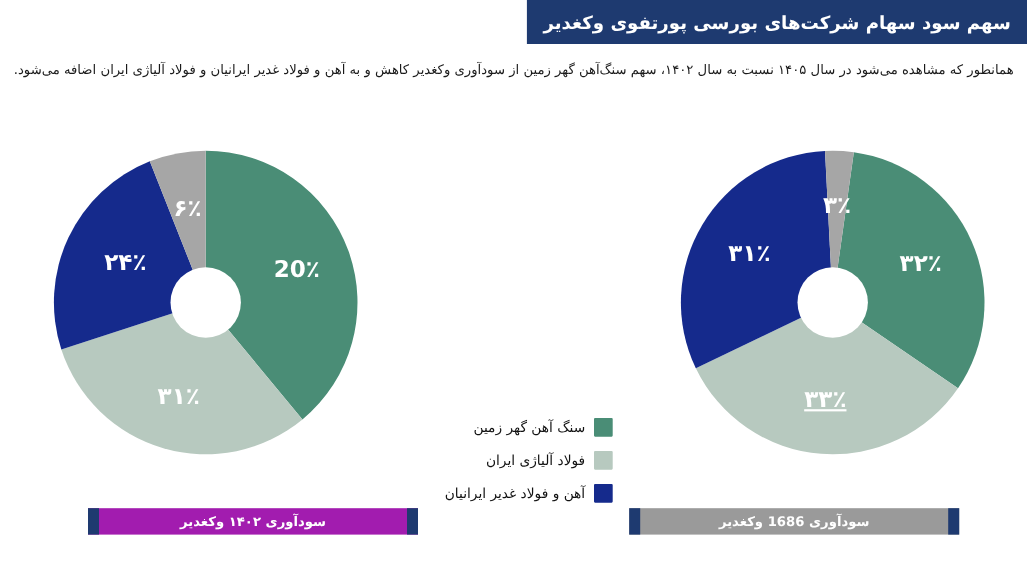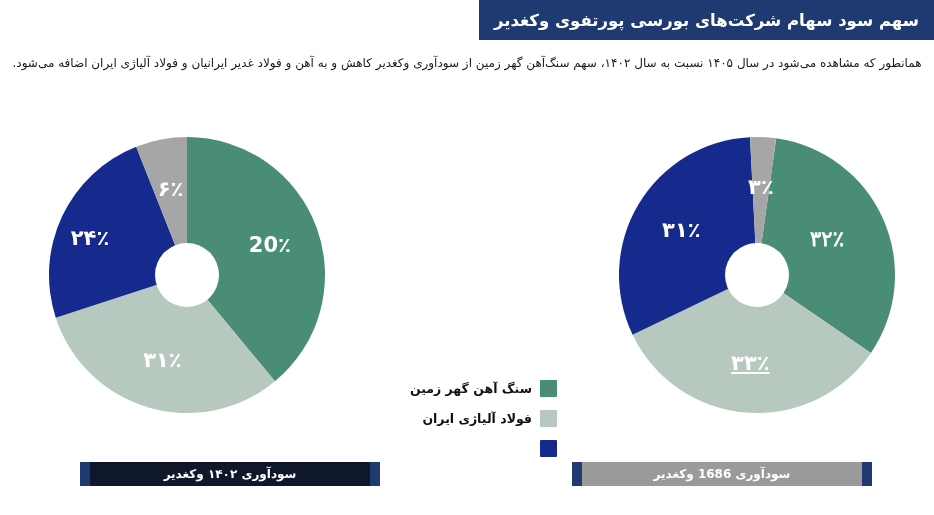--- a/index.html
+++ b/index.html
@@ -101,21 +101,21 @@
     gap: 8px;
   }
   .legend-swatch {
     width: 17px;
     height: 17px;
     flex: 0 0 17px;
     border-radius: 1px;
   }
   .legend-label {
     font-size: 12.5px;
-    font-weight: bold;
+    font-weight: normal;
     color: #111111;
     white-space: nowrap;
     text-align: right;
   }
 
   
   .caption {
     position: absolute;
     height: 24px;
     width: 300px;
@@ -158,61 +158,62 @@
     <div class="donut-wrap">
       <svg width="300" height="300" viewBox="0 0 300 300">
         <g id="pie-1">
             <path d="M 150 150 L 169.21 13.34 A 138 138 0 0 1 263.92 227.89 Z" fill="#4a8d76"></path>
             <path d="M 150 150 L 263.92 227.89 A 138 138 0 0 1 25.58 209.71 Z" fill="#b7c9bf"></path>
             <path d="M 150 150 L 25.58 209.71 A 138 138 0 0 1 143.00 12.18 Z" fill="#152a8c"></path>
             <path d="M 150 150 L 143.00 12.18 A 138 138 0 0 1 169.21 13.34 Z" fill="#a6a6a6"></path>
           </g>
         <circle cx="150" cy="150" r="32" fill="#ffffff"></circle>
       </svg>
-      <div class="slice-label" id="lbl-1-0" style="left: 220px; top: 114.462px; font-family: Liberation Serif, serif;">۳۲٪</div>
+      <div class="slice-label" id="lbl-1-0" style="left: 230px; top: 114.462px;">۳۲٪</div>
       <div class="slice-label" id="lbl-1-1" style="left: 143.304px; top: 237.745px; text-decoration: underline;">۳۳٪</div>
       <div class="slice-label" id="lbl-1-2" style="left: 74.3544px; top: 105.036px;">۳۱٪</div>
       <div class="slice-label" id="lbl-1-3" style="left: 153.908px; top: 62.0868px;">۳٪</div>
     </div>
   </div>
 
   <div class="chart-block chart-left">
     <div class="donut-wrap">
       <svg width="300" height="300" viewBox="0 0 300 300">
         <g id="pie-0">
             <path d="M 150 150 L 150.00 12.00 A 138 138 0 0 1 237.96 256.33 Z" fill="#4a8d76"></path>
             <path d="M 150 150 L 237.96 256.33 A 138 138 0 0 1 18.75 192.64 Z" fill="#b7c9bf"></path>
             <path d="M 150 150 L 18.75 192.64 A 138 138 0 0 1 99.20 21.69 Z" fill="#152a8c"></path>
             <path d="M 150 150 L 99.20 21.69 A 138 138 0 0 1 150.00 12.00 Z" fill="#a6a6a6"></path>
           </g>
         <circle cx="150" cy="150" r="32" fill="#ffffff"></circle>
       </svg>
       <div class="slice-label" id="lbl-0-0" style="left: 232.798px; top: 120.191px;">20٪</div>
       <div class="slice-label" id="lbl-0-1" style="left: 125.449px; top: 234.506px;">۳۱٪</div>
-      <div class="slice-label" id="lbl-0-2" style="left: 53px; top: 112.531px;">۲۴٪</div>
+      <div class="slice-label" id="lbl-0-2" style="left: 77px; top: 112.531px;">۲۴٪</div>
       <div class="slice-label" id="lbl-0-3" style="left: 133.51px; top: 63.5587px;">۶٪</div>
     </div>
   </div>
 
   <div class="legend">
     <div class="legend-item">
       <span class="legend-swatch" id="sw0" style="background: rgb(74, 141, 118);"></span>
       <span class="legend-label">سنگ آهن گهر زمین</span>
     </div>
     <div class="legend-item">
       <span class="legend-swatch" id="sw1" style="background: rgb(183, 201, 191);"></span>
       <span class="legend-label">فولاد آلیاژی ایران</span>
     </div>
     <div class="legend-item">
       <span class="legend-swatch" id="sw2" style="background: rgb(21, 42, 140);"></span>
+      <span class="legend-label">آهن و فولاد غدیر ایرانیان</span>
     </div>
   </div>
 </div>
 
-<div class="caption caption-left" style="background: #0f172a;">
+<div class="caption caption-left" style="background: #a21caf;">
   <span class="cap-end left" style="background: rgb(30, 58, 112);"></span>
   <span class="cap-end right" style="background: rgb(30, 58, 112);"></span>
   <span class="caption-text">سودآوری ۱۴۰۲ وکغدیر</span>
 </div>
 
 <div class="caption caption-right" style="background: rgb(154, 154, 154);">
   <span class="cap-end left" style="background: rgb(30, 58, 112);"></span>
   <span class="cap-end right" style="background: rgb(30, 58, 112);"></span>
   <span class="caption-text">سودآوری 1686 وکغدیر</span>
 </div>

